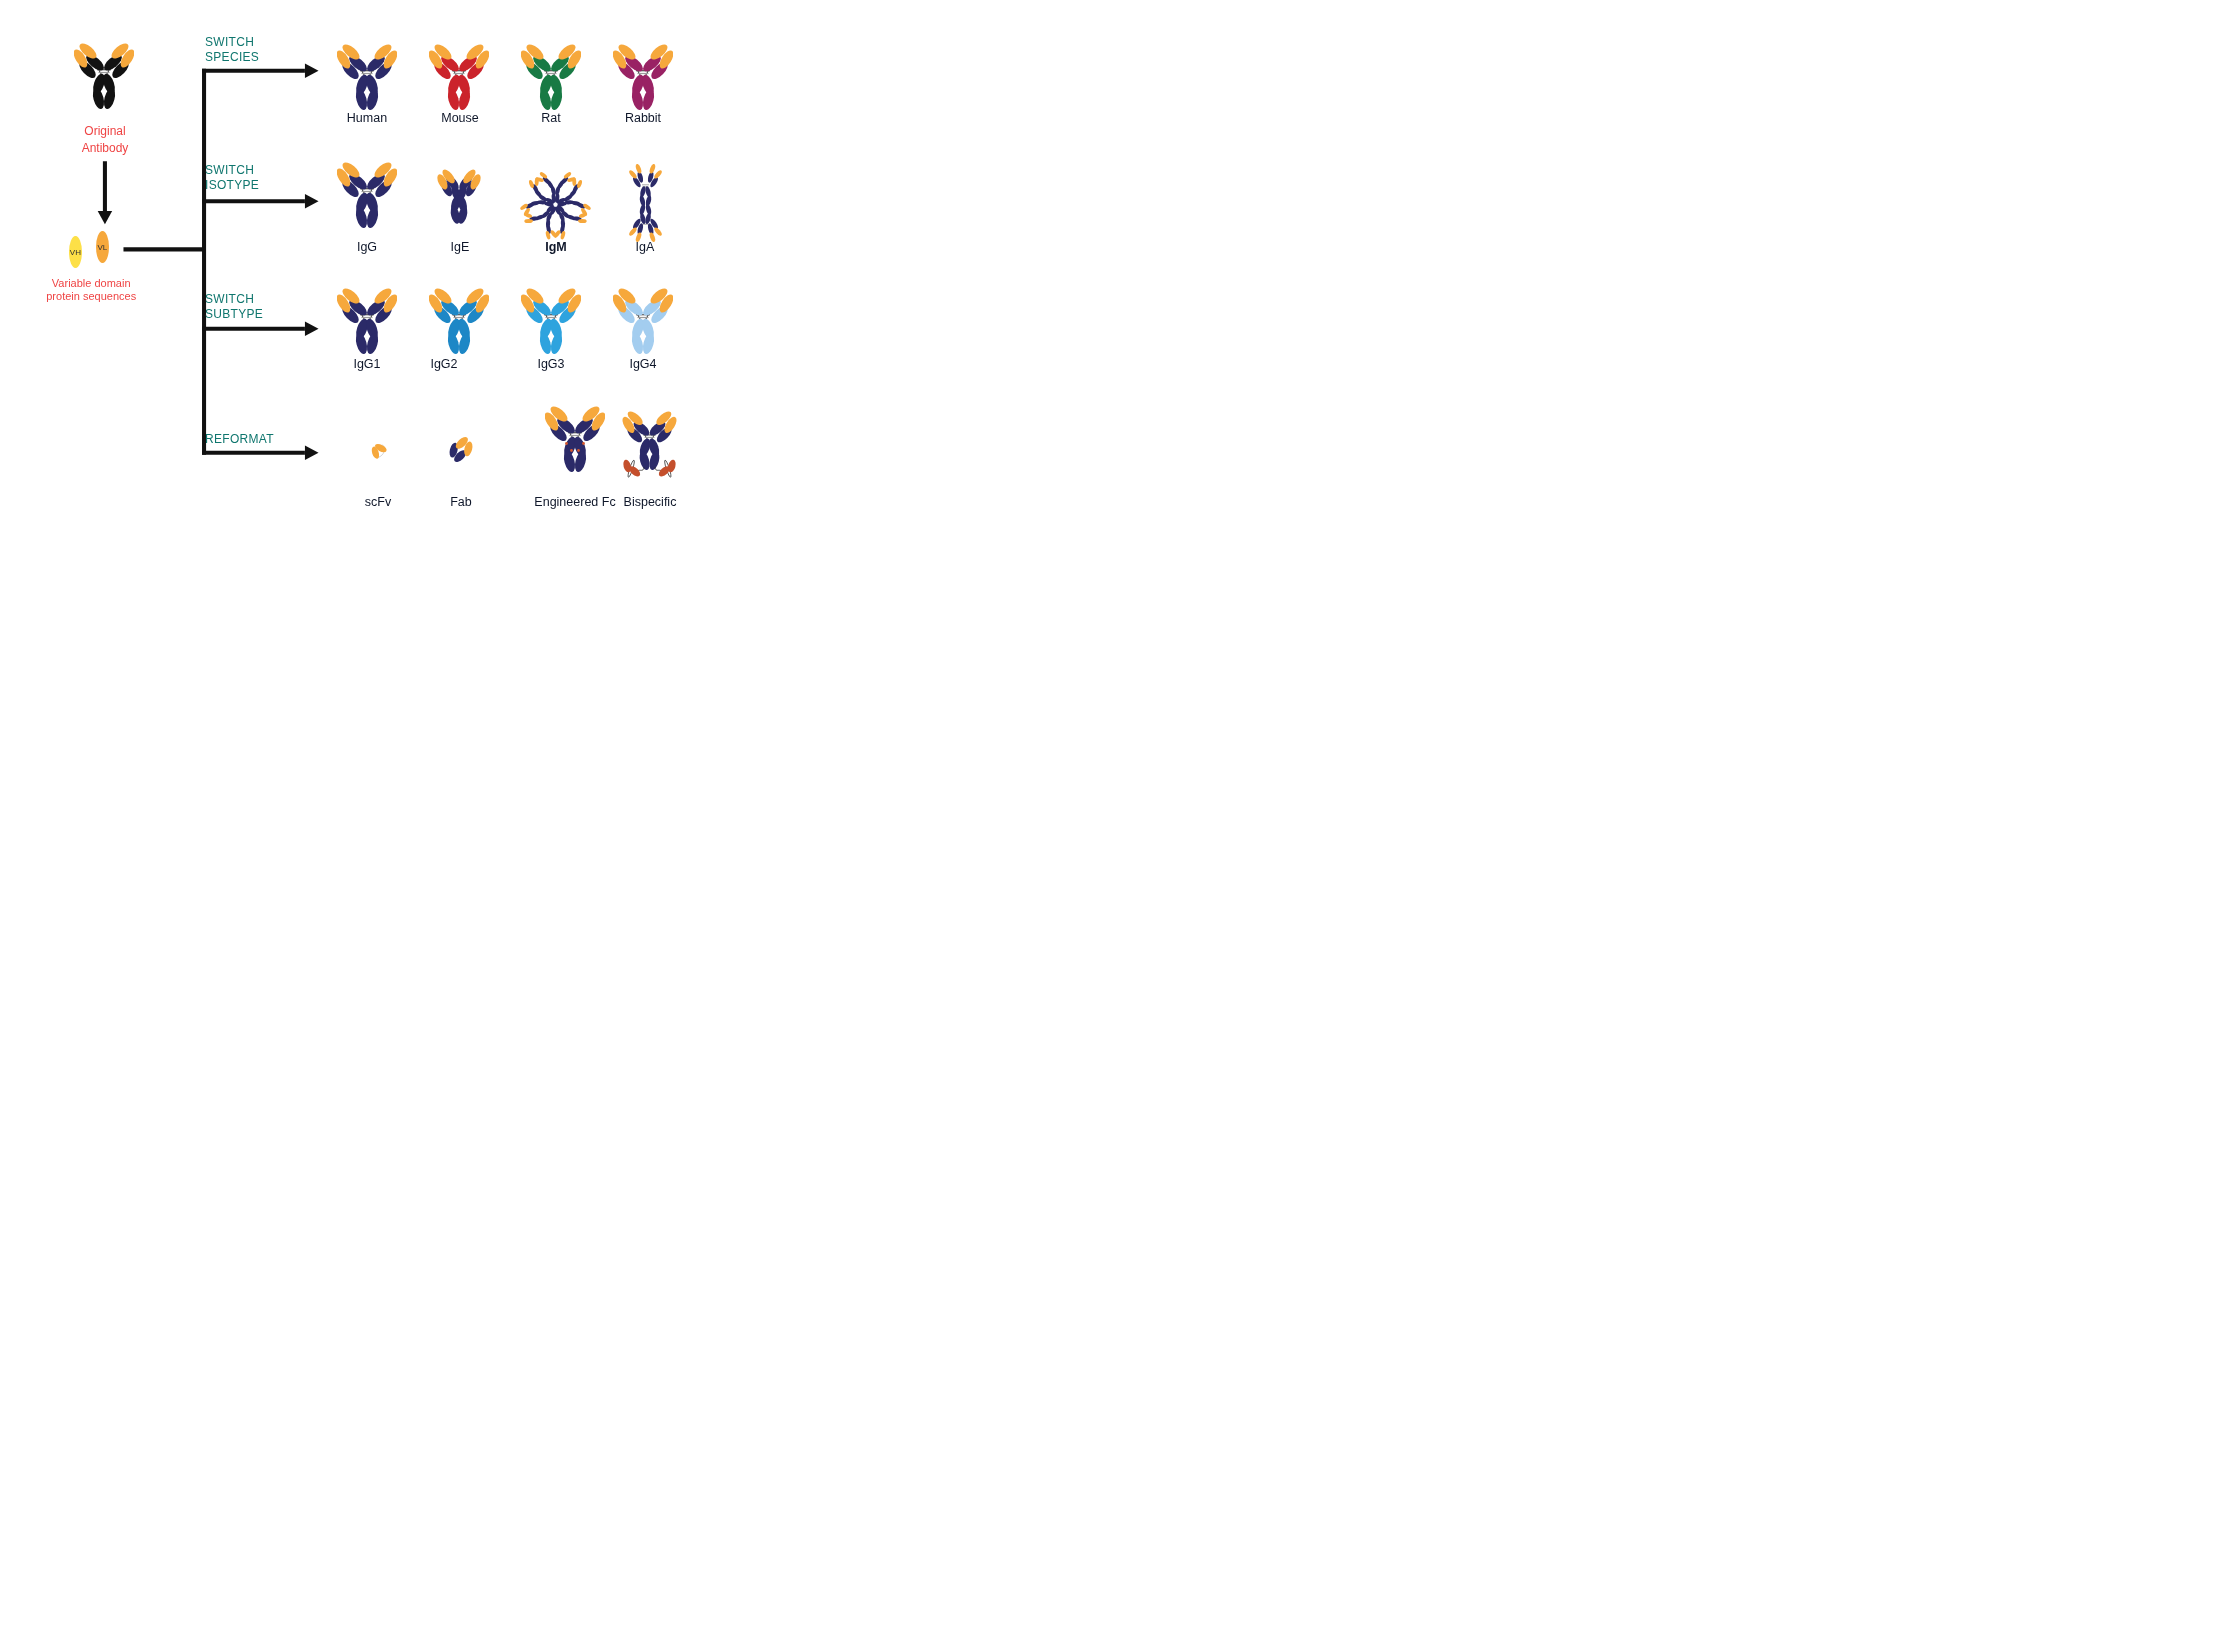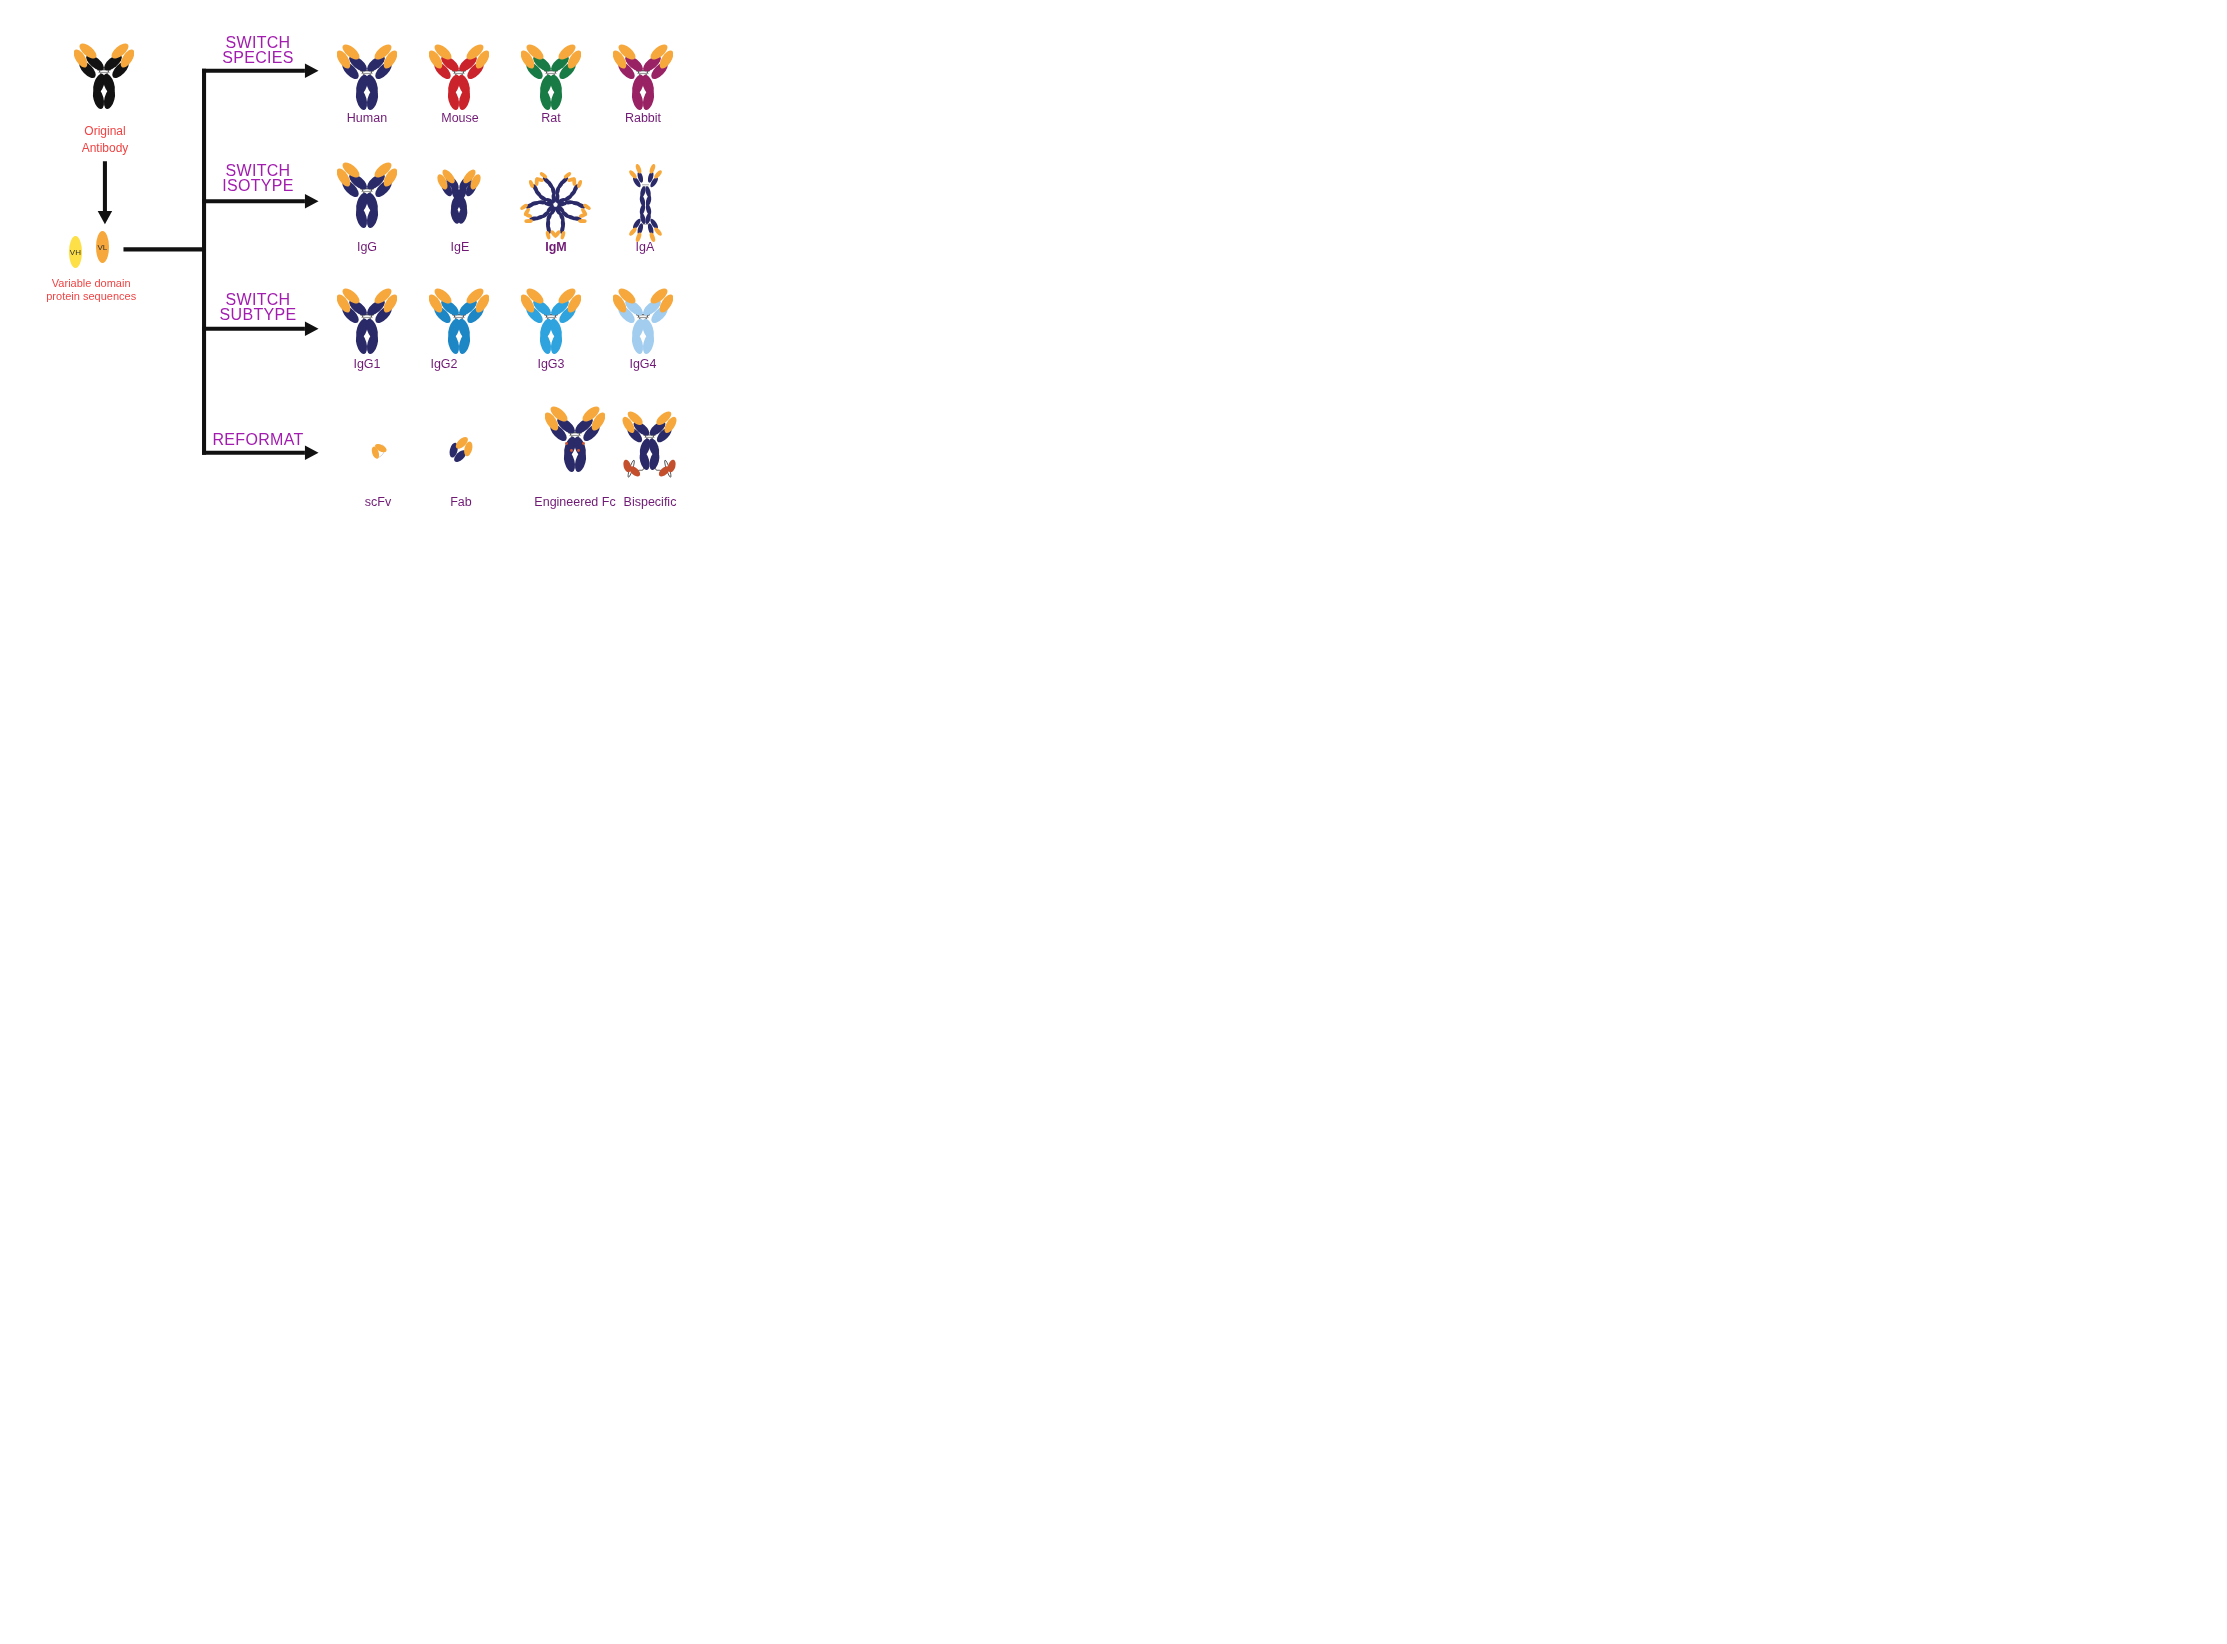--- a/index.html
+++ b/index.html
@@ -6,23 +6,23 @@
   .page{position:relative;width:742px;height:548px;background:#ffffff;
         font-family:"Liberation Sans",sans-serif;overflow:hidden;}
   svg{display:block;}
   .overlay{position:absolute;left:0;top:0;}
   .caption{position:absolute;text-align:center;color:#ef4444;}
   .caption.src{font-size:12px;line-height:17.4px;}
   .caption.vd{font-size:11px;line-height:13.3px;}
   .oval{position:absolute;width:12.8px;height:32px;border-radius:50%;
         display:flex;align-items:center;justify-content:center;
         font-size:8px;color:#2f2f2f;}
-  .branch-caption{position:absolute;text-align:center;font-size:16px;
-        line-height:15.4px;letter-spacing:0.3px;color:#a21caf;}
-  .item-label{position:absolute;text-align:center;font-size:12.5px;color:#701a75;}
+  .branch-caption{position:absolute;text-align:left;font-size:12px;
+        line-height:15.4px;letter-spacing:0.3px;color:#0f766e;}
+  .item-label{position:absolute;text-align:center;font-size:12.5px;color:#0f172a;}
   .icon-wrap{position:absolute;}
 </style>
 </head>
 <body>
 
 <div class="page">
 
   <svg class="overlay" width="742" height="548" viewBox="0 0 1280 945">
     <g stroke="#111111" stroke-width="7" fill="#111111">
       <line x1="352" y1="118.5" x2="352" y2="784.5"></line>

